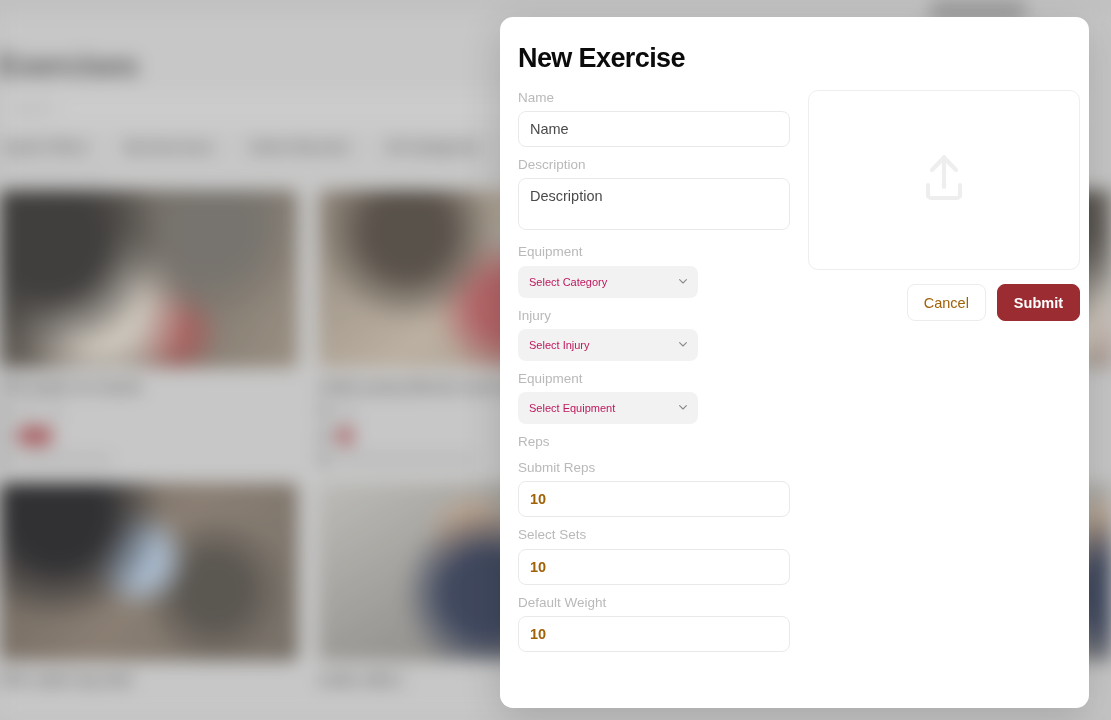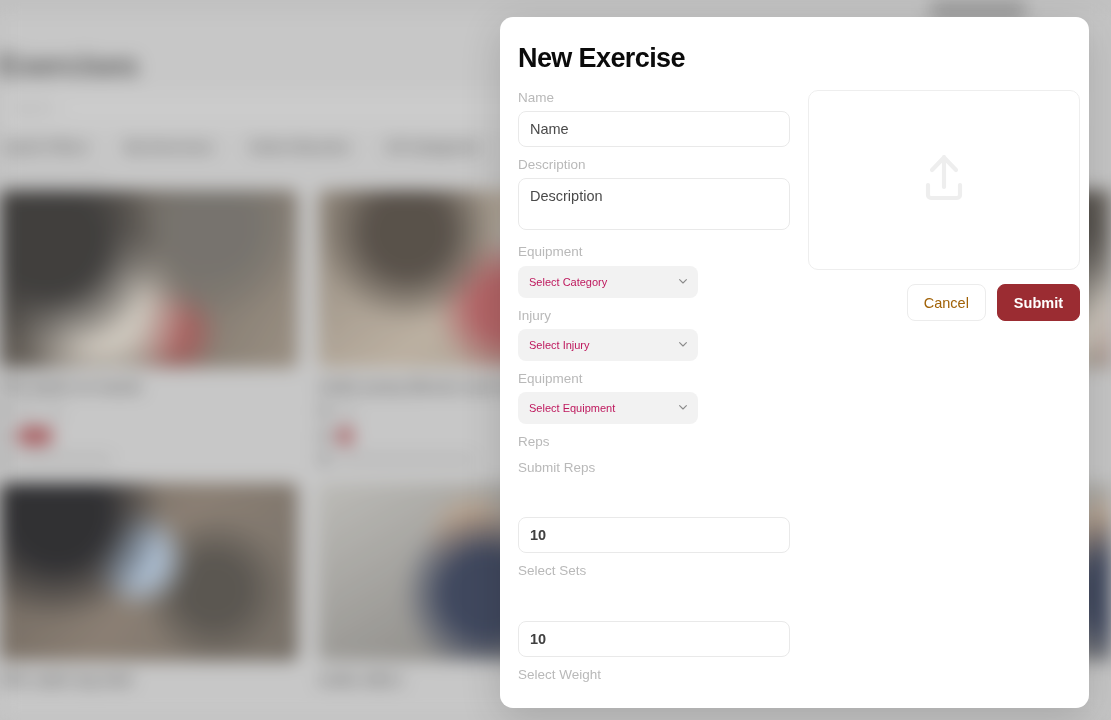--- a/index.html
+++ b/index.html
@@ -233,21 +233,21 @@
     background: #fff;
     font-family: "Liberation Sans", sans-serif;
     font-size: 14.5px;
     color: #4a4a4a;
     padding: 8px 11px;
     resize: none;
     outline: none;
     line-height: 1.25;
   }
   .textarea-input::placeholder { color: #4a4a4a; }
-  .num-input { font-weight: 700; color: #404040; margin-top: 36px; }
+  .num-input { font-weight: 700; color: #a16207; }
 
   .select-wrap {
     position: relative;
     width: 180px;
     height: 32px;
   }
   .select-box {
     width: 180px;
     height: 32px;
     background: #f2f2f2;
@@ -471,21 +471,21 @@
           <div class="field-label">Submit Reps</div>
           <input class="text-input num-input" type="text" value="10" style="">
         </div>
 
         <div class="field">
           <div class="field-label">Select Sets</div>
           <input class="text-input num-input" type="text" value="10" style="">
         </div>
 
         <div class="field">
-          <div class="field-label">Select Weight</div>
+          <div class="field-label">Default Weight</div>
           <input class="text-input num-input" type="text" value="10" style="">
         </div>
 
       </div>
 
       <div class="side-col">
 
         <div class="dropzone">
           <span class="upload-icon">
             <svg viewBox="0 0 62 62" width="62" height="62">

